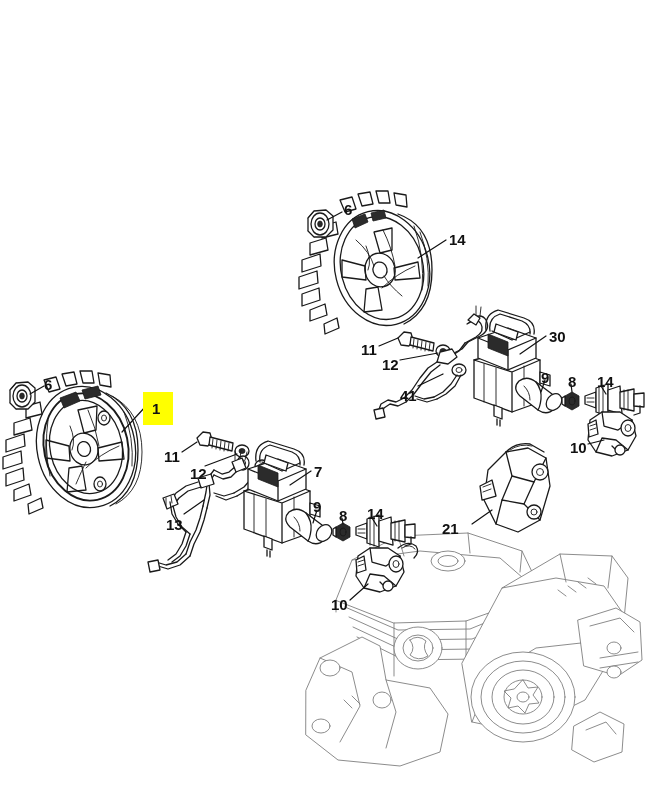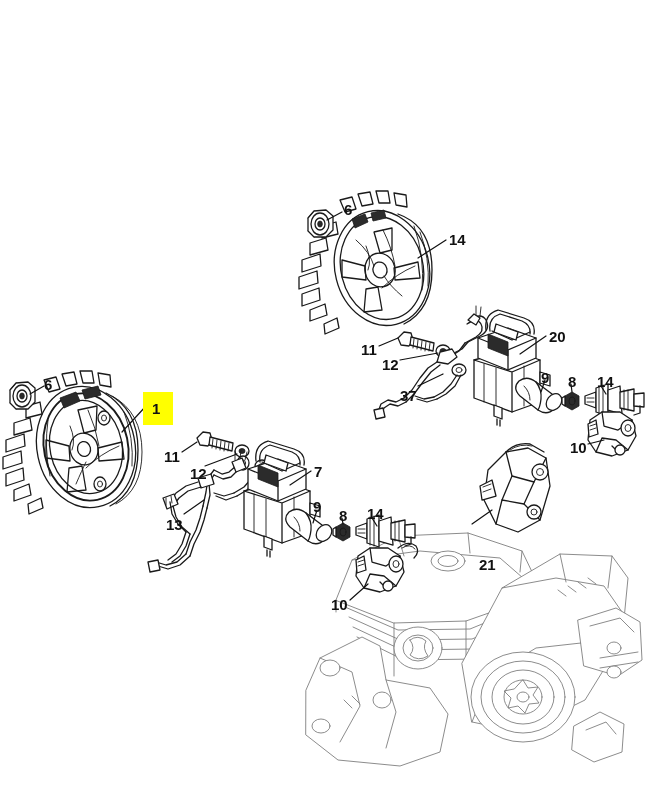--- a/index.html
+++ b/index.html
@@ -443,22 +443,22 @@
       <div class="callout" style="left: 166px; top: 517px;">13</div>
       <div class="callout" style="left: 314px; top: 464px;">7</div>
       <div class="callout" style="left: 313px; top: 499px;">9</div>
       <div class="callout" style="left: 339px; top: 508px;">8</div>
       <div class="callout" style="left: 367px; top: 506px;">14</div>
       <div class="callout" style="left: 331px; top: 597px;">10</div>
       <div class="callout" style="left: 344px; top: 202px;">6</div>
       <div class="callout" style="left: 449px; top: 232px;">14</div>
       <div class="callout" style="left: 361px; top: 342px;">11</div>
       <div class="callout" style="left: 382px; top: 357px;">12</div>
-      <div class="callout" style="left: 400px; top: 388px;">37</div>
-      <div class="callout" style="left: 549px; top: 329px;">20</div>
+      <div class="callout" style="left: 400px; top: 388px;">41</div>
+      <div class="callout" style="left: 549px; top: 329px;">30</div>
       <div class="callout" style="left: 541px; top: 370px;">9</div>
       <div class="callout" style="left: 568px; top: 374px;">8</div>
       <div class="callout" style="left: 597px; top: 374px;">14</div>
       <div class="callout" style="left: 570px; top: 440px;">10</div>
-      <div class="callout" style="left: 479px; top: 521px; margin-top: 36px;">21</div>
+      <div class="callout" style="left: 442px; top: 521px;">21</div>
     </div>
 
 </div>
 
 </body></html>

